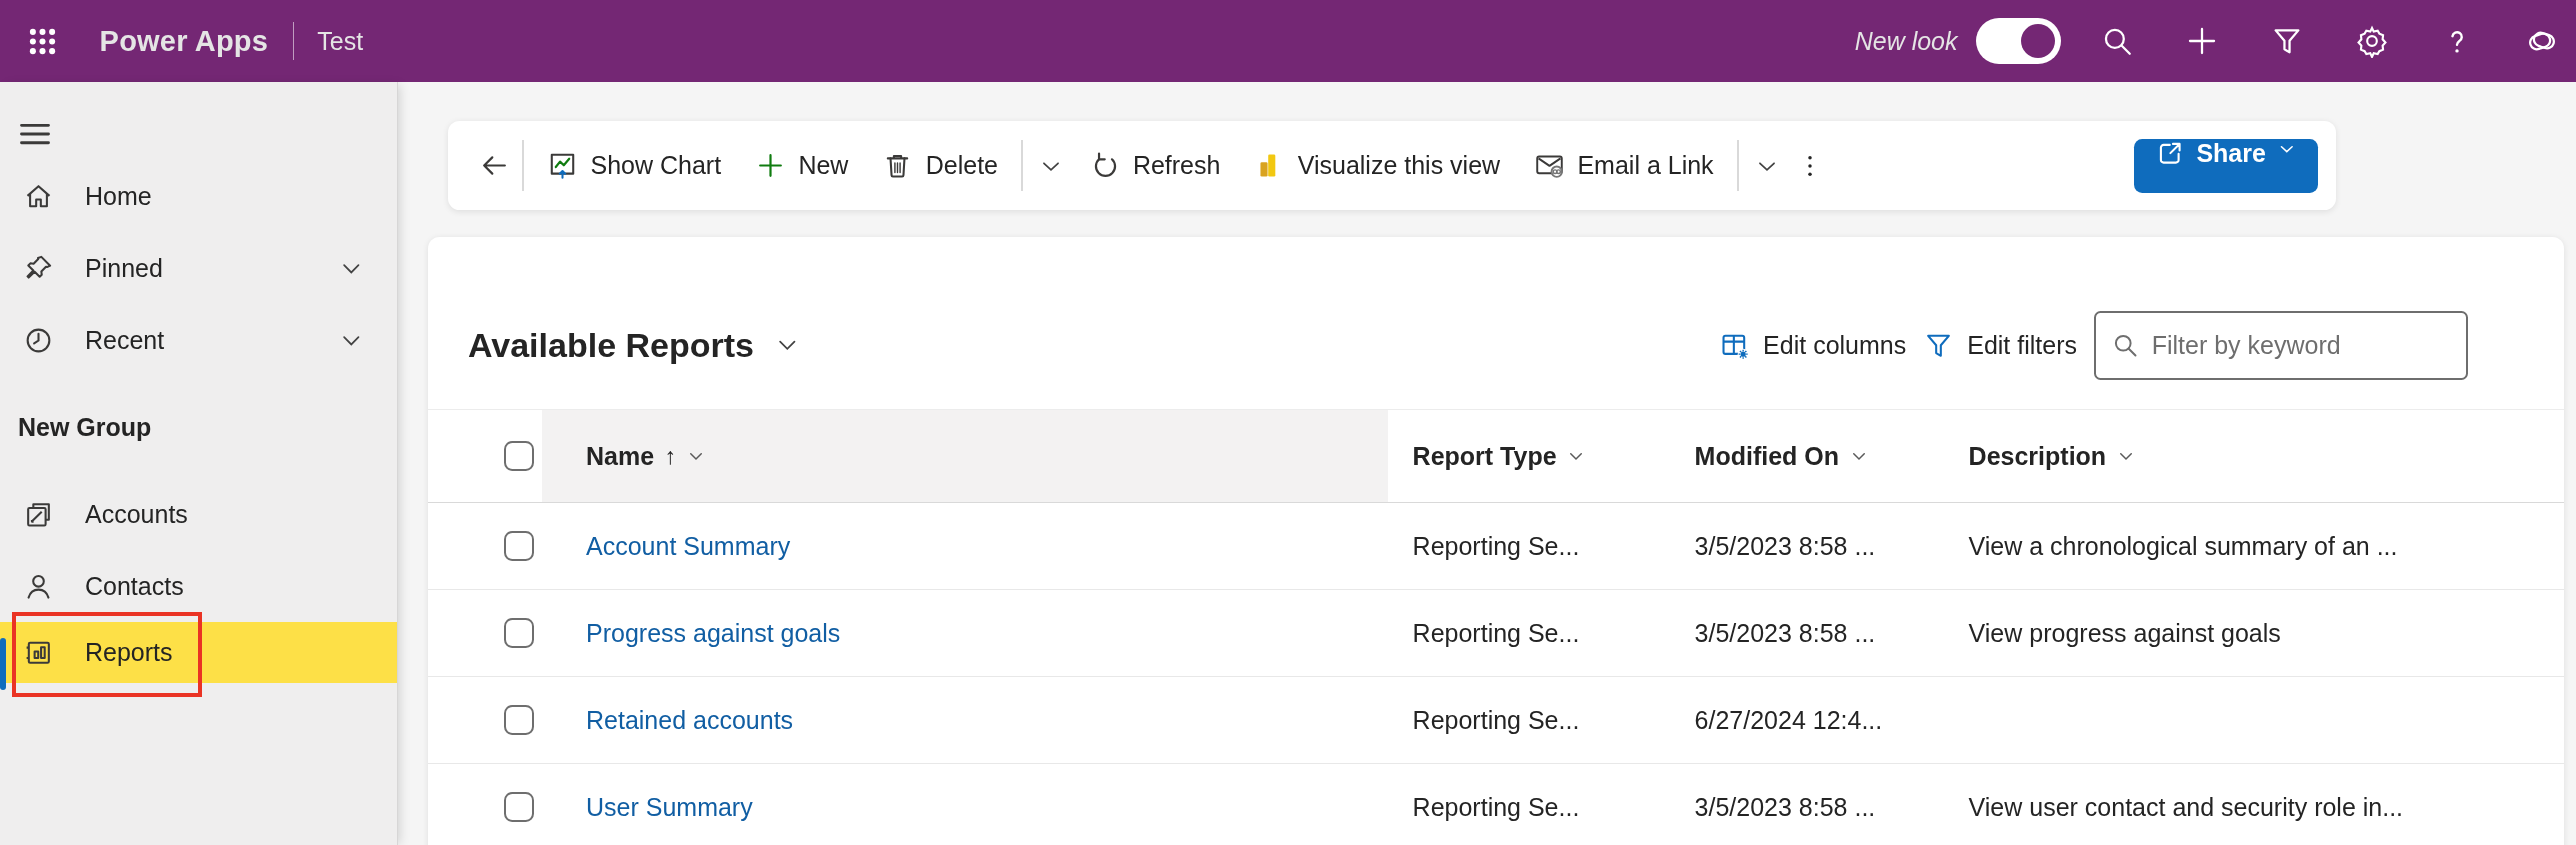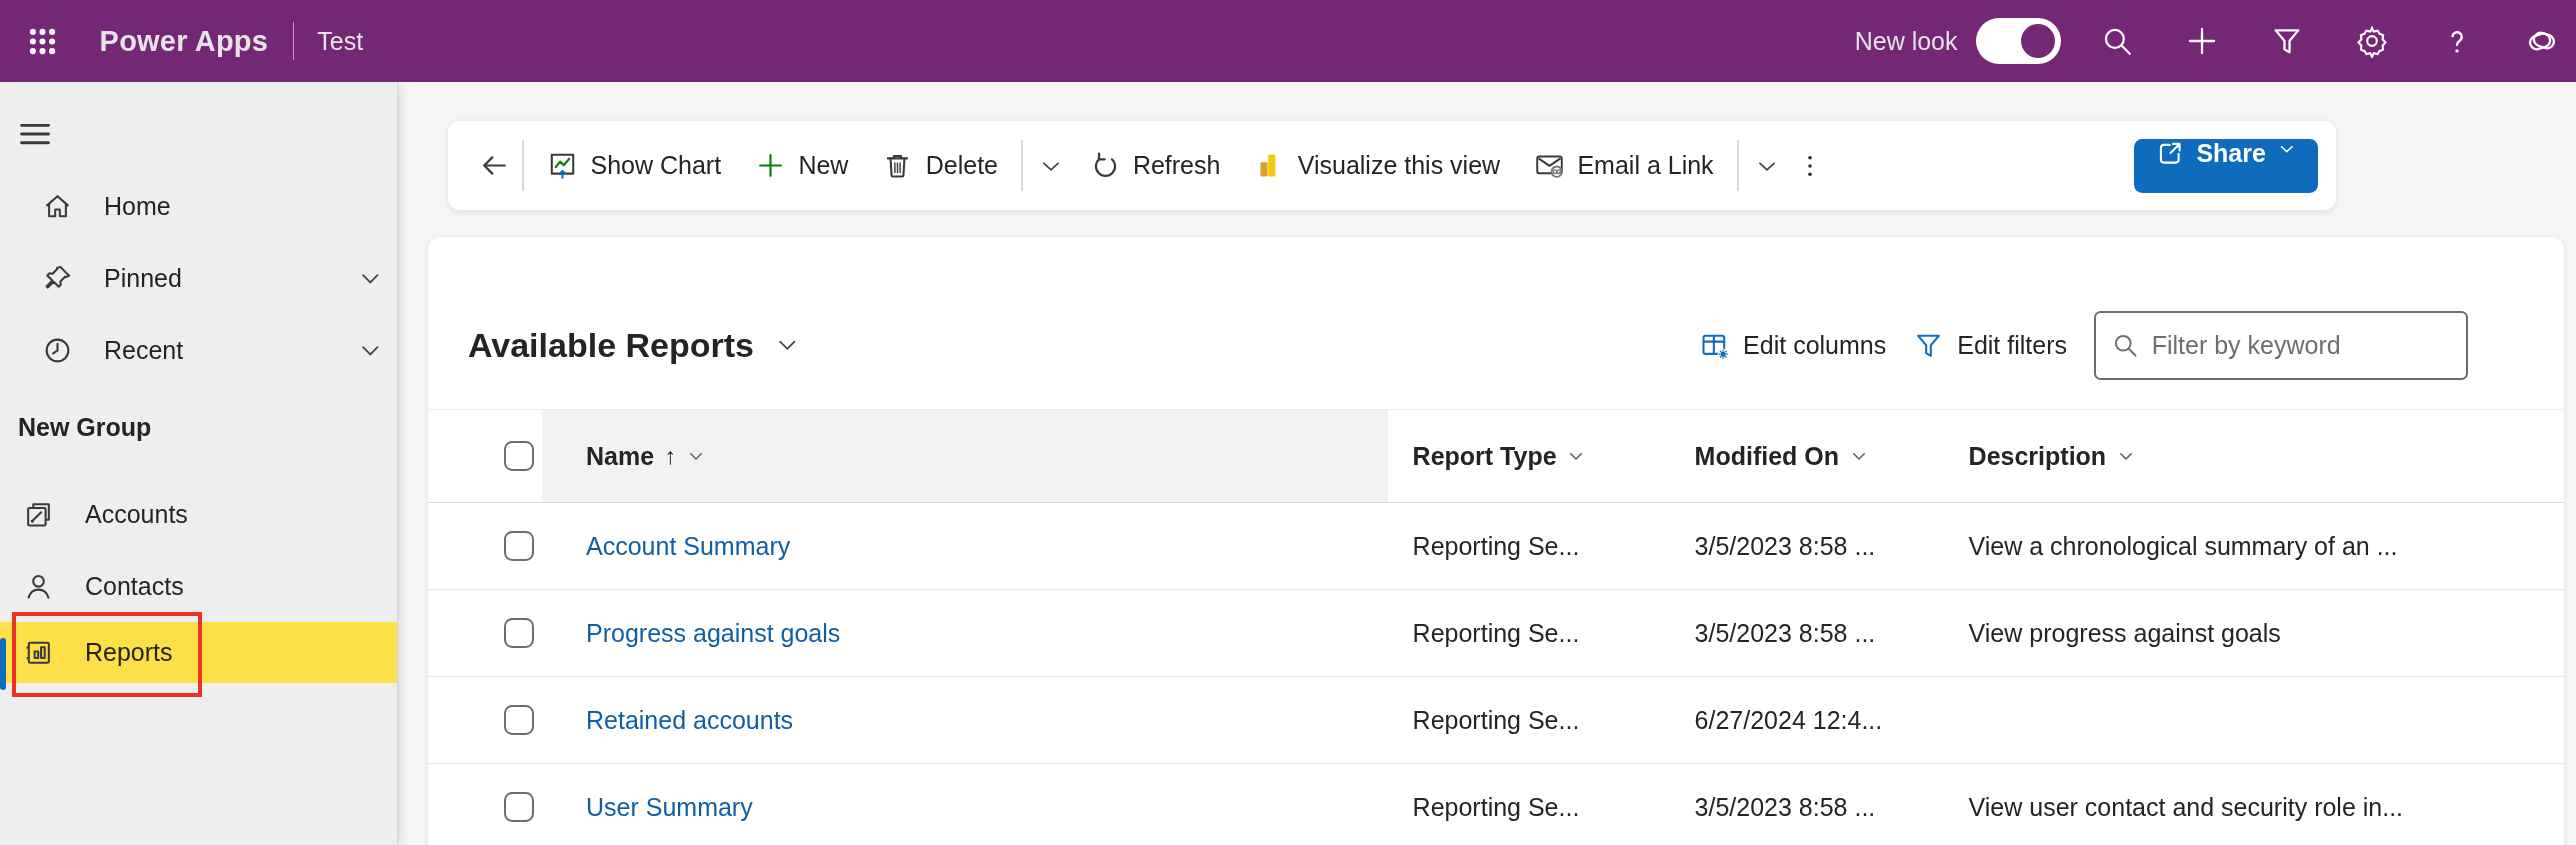--- a/index.html
+++ b/index.html
@@ -19,33 +19,33 @@
   
   .topbar{
     position:absolute;left:0;top:0;width:2576px;height:82px;
     background:var(--brand);color:#e5e5e5;display:flex;align-items:center;
   }
   .waffle-btn{margin-left:19.6px;width:46px;height:46px;display:flex;align-items:center;justify-content:center;}
   .brand{margin-left:34px;font-size:29px;font-weight:700;letter-spacing:0.2px;}
   .topbar-divider{width:1.6px;height:38px;background:rgba(255,255,255,.55);margin-left:24.6px;}
   .appname{margin-left:23px;font-size:25px;}
   .topbar-right{margin-left:auto;display:flex;align-items:center;gap:0;padding-right:11.5px;}
-  .newlook{font-size:25px;margin-right:18px;}
+  .newlook{font-size:25px;margin-right:18px;font-style:italic;}
   .toggle{position:relative;width:85px;height:46px;border-radius:23px;background:#fff;margin-right:33px;}
   .toggle .knob{position:absolute;right:5.7px;top:5.7px;width:34px;height:34px;border-radius:50%;background:var(--brand);}
   .tb-icon-btn{width:46px;height:46px;display:flex;align-items:center;justify-content:center;margin-left:39px;}
   .tb-icon-btn:first-of-type{margin-left:0;}
 
   
   .sidebar{
     position:absolute;left:0;top:82px;width:398px;height:764px;background:#efeeee;
     border-right:0.8px solid #d7d6d6;box-shadow:4.1px 0 9.8px -2.5px rgba(0,0,0,.14);
   }
   .hamburger-btn{position:absolute;left:14.7px;top:33px;width:41px;height:38px;display:flex;align-items:center;justify-content:center;color:#3b3a39;}
-  .nav-top{position:absolute;left:0;top:88px;width:100%;margin-left:19px;}
+  .nav-top{position:absolute;left:0;top:78px;width:100%;}
   .nav-item{height:72px;display:flex;align-items:center;padding-left:23px;font-size:25px;color:var(--text);position:relative;cursor:pointer;}
   .nav-item .nicon{width:31px;height:31px;color:#3b3a39;flex:0 0 auto;}
   .nav-item .nlabel{margin-left:31px;}
   .nav-item .nchev{margin-left:auto;margin-right:33px;color:#424242;}
   .group-label{position:absolute;left:18px;top:331px;font-size:25px;font-weight:700;color:#242424;}
   .nav-group{position:absolute;left:0;top:396px;width:100%;}
   .nav-item.selected{background:#fde047;height:61px;}
   .nav-item.selected::before{
     content:"";position:absolute;left:0;top:16.4px;width:5.7px;height:52px;border-radius:3.3px;background:var(--accent);
   }
@@ -70,21 +70,21 @@
   }
 
   
   .grid-card{
     position:absolute;left:428px;top:237px;width:2136px;height:622px;background:#fff;
     border-radius:11.5px 11.5px 0 0;box-shadow:0 1.6px 6.5px rgba(0,0,0,.09);
   }
   .view-header{height:128px;display:flex;align-items:center;padding:0 96px 0 40px;margin-top:44px;}
   .view-title-wrap{display:flex;align-items:center;gap:21px;cursor:pointer;}
   .view-title{font-size:34px;font-weight:700;color:#242424;}
-  .view-controls{margin-left:auto;display:flex;align-items:center;gap:27px;}
+  .view-controls{margin-left:auto;display:flex;align-items:center;gap:17px;}
   .vc-btn{display:flex;align-items:center;gap:13px;font-size:25px;color:var(--text);}
   .vc-btn .vicon{width:31px;height:31px;color:var(--accent);}
   .search-box{
     width:374px;height:69px;border:2.5px solid #6e6e6e;border-radius:6.5px;background:#fff;
     display:flex;align-items:center;padding:0 14.7px;gap:13px;
   }
   .search-box input{
     border:none;outline:none;flex:1;font-size:25px;font-family:inherit;color:var(--text);min-width:0;background:transparent;
   }
   .search-box input::placeholder{color:#6e6e6e;}

